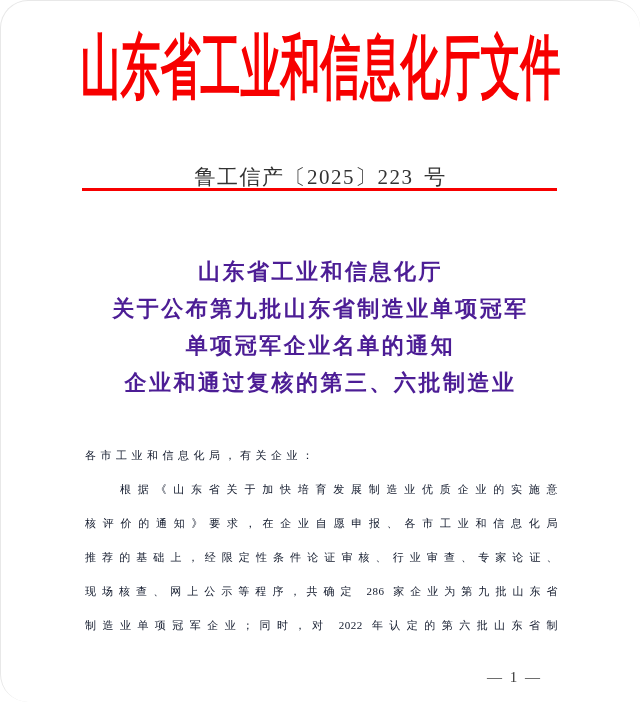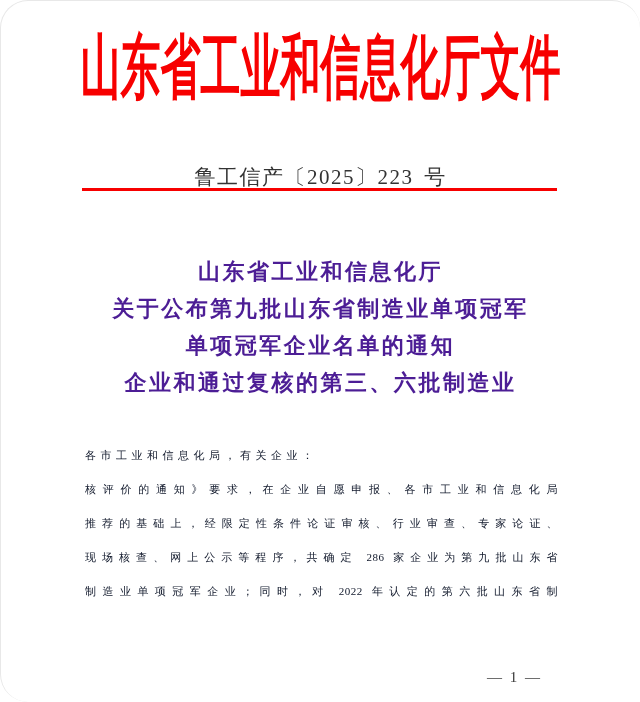--- a/index.html
+++ b/index.html
@@ -123,20 +123,21 @@
 
   <div class="doc-title">
     <div class="title-line">山东省工业和信息化厅</div>
     <div class="title-line">关于公布第九批山东省制造业单项冠军</div>
     <div class="title-line">单项冠军企业名单的通知</div>
     <div class="title-line">企业和通过复核的第三、六批制造业</div>
   </div>
 
   <div class="doc-body">
     <div class="salutation">各市工业和信息化局，有关企业：</div>
+    <div class="body-line indent">根据《山东省关于加快培育发展制造业优质企业的实施意</div>
     <div class="body-line">核评价的通知》要求，在企业自愿申报、各市工业和信息化局</div>
     <div class="body-line">推荐的基础上，经限定性条件论证审核、行业审查、专家论证、</div>
     <div class="body-line">现场核查、网上公示等程序，共确定 286 家企业为第九批山东省</div>
     <div class="body-line">制造业单项冠军企业；同时，对 2022 年认定的第六批山东省制</div>
   </div>
 
   <div class="page-number">— 1 —</div>
 
 </div>
 

